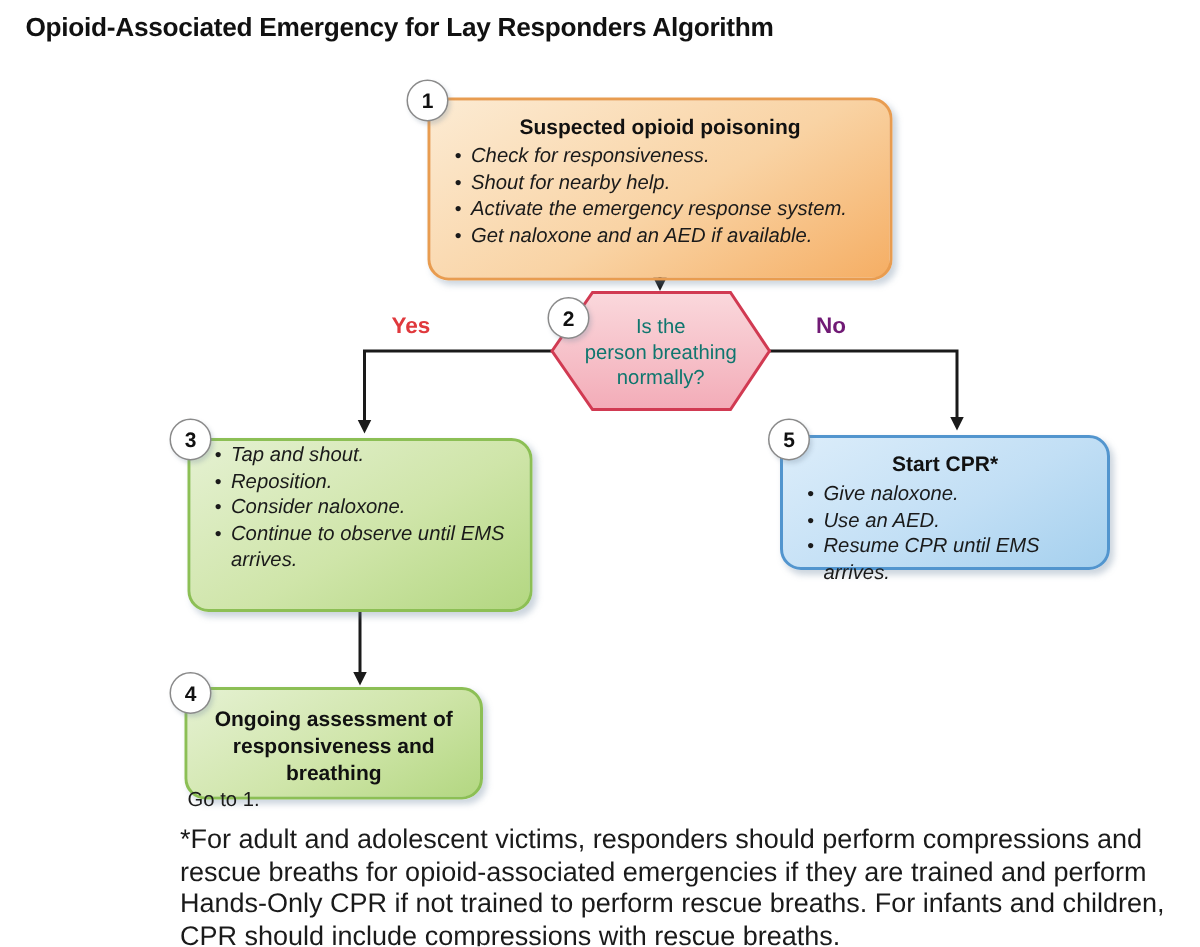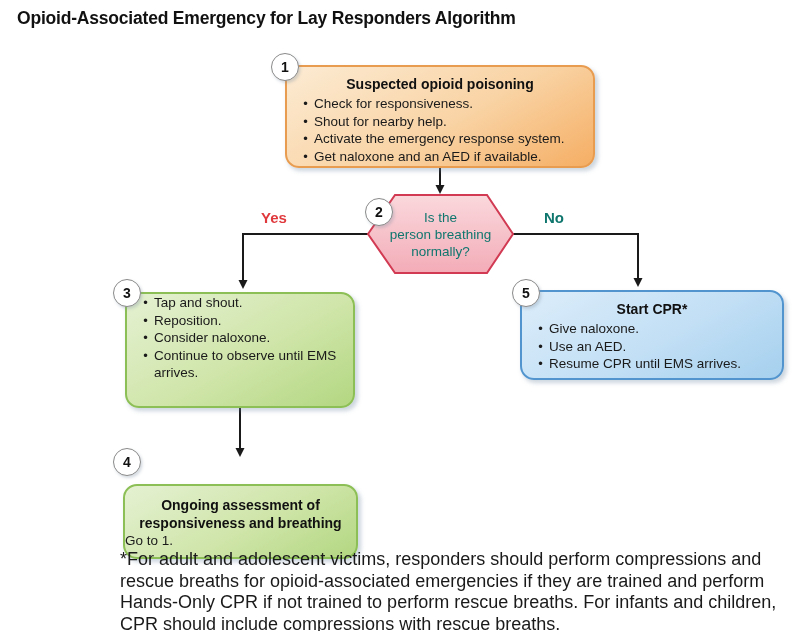--- a/index.html
+++ b/index.html
@@ -25,21 +25,21 @@
   .node-orange{border-color:#E89C50;background:linear-gradient(150deg,#FCEBD3 0%,#F9D3A4 55%,#F5AE64 100%);}
   .node-green{border-color:#8CBF55;background:linear-gradient(150deg,#E5F1D2 0%,#CFE5A9 55%,#B3D781 100%);}
   .node-blue{border-color:#5295CE;background:linear-gradient(150deg,#DCEDFA 0%,#C2DFF5 55%,#A5D0EE 100%);}
   .node-title{
     font-size:14px;font-weight:700;text-align:center;
     padding:8px 8px 2px 8px;line-height:18px;color:#111;
   }
   .bullets{padding:0 8px 4px 10px;}
   .bullet-row{display:flex;font-size:13.5px;line-height:17.5px;}
   .bullet-dot{flex:none;width:17px;text-align:center;font-size:13px;}
-  .bullet-text{flex:1;}
+  .bullet-text{flex:1;font-style:italic;}
   .centered-sub{font-size:13.5px;line-height:17.5px;text-align:left;}
   .step-circle{
     position:absolute;z-index:3;width:28px;height:28px;
     border:1.5px solid #8a8a8a;border-radius:50%;
     background:#ffffff;box-sizing:border-box;
     font-size:14px;font-weight:700;color:#111;
     display:flex;align-items:center;justify-content:center;
     box-shadow:1.5px 2px 3px rgba(120,140,160,0.3);
   }
   .hex-text{
@@ -91,21 +91,21 @@
     </g>
 
     <g>
       <line x1="240" y1="408" x2="240" y2="449" stroke="#1a1a1a" stroke-width="2"></line>
       <polygon points="235.5,448 244.5,448 240,457" fill="#1a1a1a"></polygon>
     </g>
 
     <polygon points="368,234 395,195 487,195 513,234 487,273 395,273" fill="url(#hexGrad)" stroke="#D13A52" stroke-width="2"></polygon>
   </svg>
 
-  <div class="node node-orange" style="left:285px;top:65px;width:310px;height:103px;">
+  <div class="node node-orange" style="left:285px;top:65px;width:310px;height:122px;">
     <div class="node-title">Suspected opioid poisoning</div>
     <div class="bullets">
 
         <div class="bullet-row">
           <span class="bullet-dot">•</span>
           <span class="bullet-text">Check for responsiveness.</span>
         </div>
 
         <div class="bullet-row">
           <span class="bullet-dot">•</span>
@@ -127,21 +127,21 @@
   <div class="hex-text">
 
       <div>Is the</div>
 
       <div>person breathing</div>
 
       <div>normally?</div>
     </div>
 
   <div class="branch-label" style="left:261px;top:209px;color:#E0393D;">Yes</div>
-  <div class="branch-label" style="left:544px;top:209px;color:#0f766e;">No</div>
+  <div class="branch-label" style="left:544px;top:209px;color:#701a75;">No</div>
 
   <div class="node node-green" style="left:125px;top:292px;width:230px;height:116px;">
     <div class="bullets">
 
         <div class="bullet-row">
           <span class="bullet-dot">•</span>
           <span class="bullet-text">Tap and shout.</span>
         </div>
 
         <div class="bullet-row">
@@ -154,42 +154,42 @@
           <span class="bullet-text">Consider naloxone.</span>
         </div>
 
         <div class="bullet-row">
           <span class="bullet-dot">•</span>
           <span class="bullet-text">Continue to observe until EMS arrives.</span>
         </div>
       </div>
   </div>
 
-  <div class="node node-blue" style="left:520px;top:290px;width:264px;height:90px;">
+  <div class="node node-blue" style="left:520px;top:290px;width:220px;height:90px;">
     <div class="node-title">Start CPR*</div>
     <div class="bullets">
 
         <div class="bullet-row">
           <span class="bullet-dot">•</span>
           <span class="bullet-text">Give naloxone.</span>
         </div>
 
         <div class="bullet-row">
           <span class="bullet-dot">•</span>
           <span class="bullet-text">Use an AED.</span>
         </div>
 
         <div class="bullet-row">
           <span class="bullet-dot">•</span>
           <span class="bullet-text">Resume CPR until EMS arrives.</span>
         </div>
       </div>
   </div>
 
-  <div class="node node-green" style="left:123px;top:484px;width:235px;height:75px;">
+  <div class="node node-green" style="left:123px;top:458px;width:199px;height:75px;">
     <div class="node-title" style="padding:10px 10px 0 10px;">Ongoing assessment of responsiveness and breathing</div>
     <div class="centered-sub">Go to 1.</div>
   </div>
 
   <div class="step-circle" style="left:271px;top:53px;">1</div>
   <div class="step-circle" style="left:365px;top:198px;">2</div>
   <div class="step-circle" style="left:113px;top:279px;">3</div>
   <div class="step-circle" style="left:113px;top:448px;">4</div>
   <div class="step-circle" style="left:512px;top:279px;">5</div>
 

